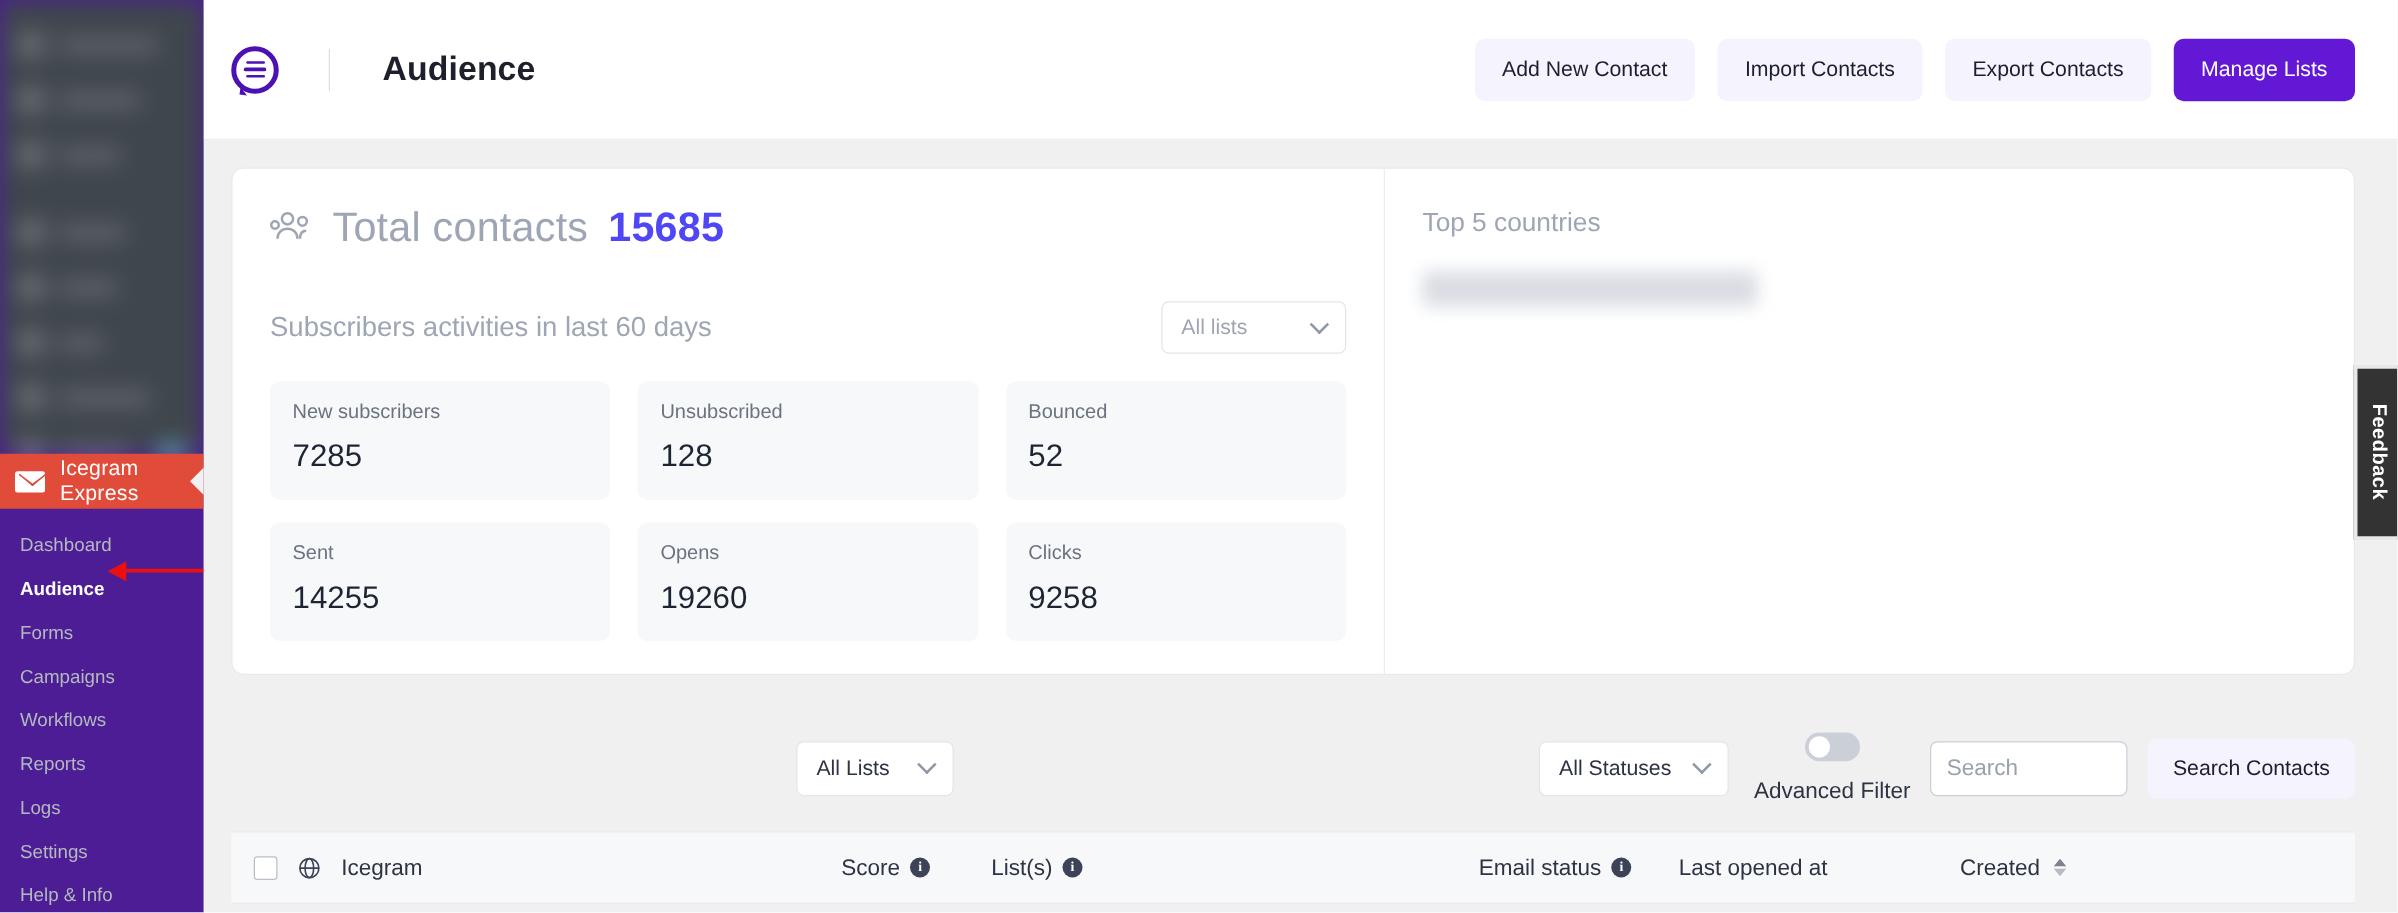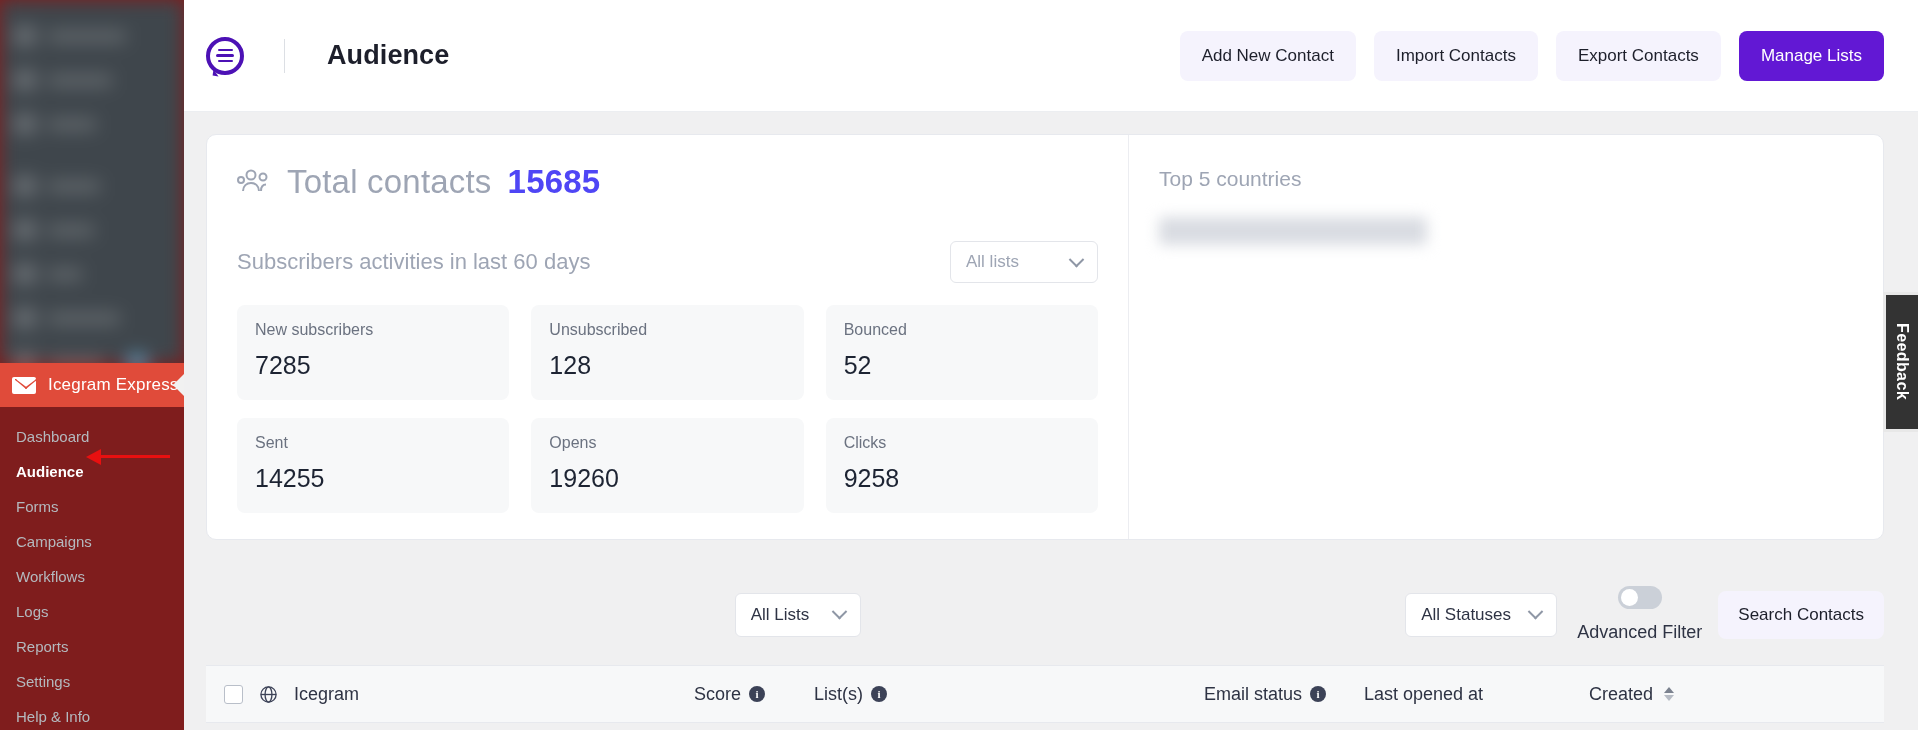--- a/index.html
+++ b/index.html
@@ -6,22 +6,22 @@
   html, body {
     width: 1918px; height: 730px;
     font-family: "Liberation Sans", sans-serif;
     background: #ffffff;
     overflow: hidden;
   }
   .app { position: relative; width: 1918px; height: 730px; display: flex; }
 
   
   .sidebar {
-    width: 184px; height: 730px;
-    background: #7f1d1d;
+    width: 163px; height: 730px;
+    background: #4c1d95;
     position: relative; flex: none;
     overflow: hidden;
   }
   .wp-blur {
     height: 363px;
     background: #3f464c;
     filter: blur(9px);
     padding: 14px 0 0 0;
   }
   .wp-blur-item {
@@ -303,22 +303,22 @@
       <span class="ig-title">Icegram Express</span>
       <span class="arrow-tip"></span>
     </div>
 
     <div class="ig-menu">
       <a class="ig-menu-item">Dashboard</a>
       <a class="ig-menu-item current">Audience</a>
       <a class="ig-menu-item">Forms</a>
       <a class="ig-menu-item">Campaigns</a>
       <a class="ig-menu-item">Workflows</a>
+      <a class="ig-menu-item">Reports</a>
       <a class="ig-menu-item">Logs</a>
-      <a class="ig-menu-item">Reports</a>
       <a class="ig-menu-item">Settings</a>
       <a class="ig-menu-item">Help &amp; Info</a>
     </div>
 
     <div class="red-arrow"></div>
   </div>
 
   <div class="main">
 
     <div class="topbar">
@@ -410,20 +410,21 @@
         <div class="select filter statuses">
           <span>All Statuses</span>
           <span class="chev"></span>
         </div>
         <div class="toggle-wrap">
           <div class="toggle">
               <span class="knob"></span>
             </div>
           <span class="toggle-label">Advanced Filter</span>
         </div>
+        <input class="search-input" type="text" placeholder="Search" style="">
         <button class="btn search">Search Contacts</button>
       </div>
 
       <div class="table">
         <div class="thead">
           <div class="th contact">
             <span class="cbx"></span>
             <svg class="globe" viewBox="0 0 20 20" fill="none" stroke="#3c4257" stroke-width="1.4">
               <circle cx="10" cy="10" r="8"></circle>
                 <ellipse cx="10" cy="10" rx="3.6" ry="8"></ellipse>

